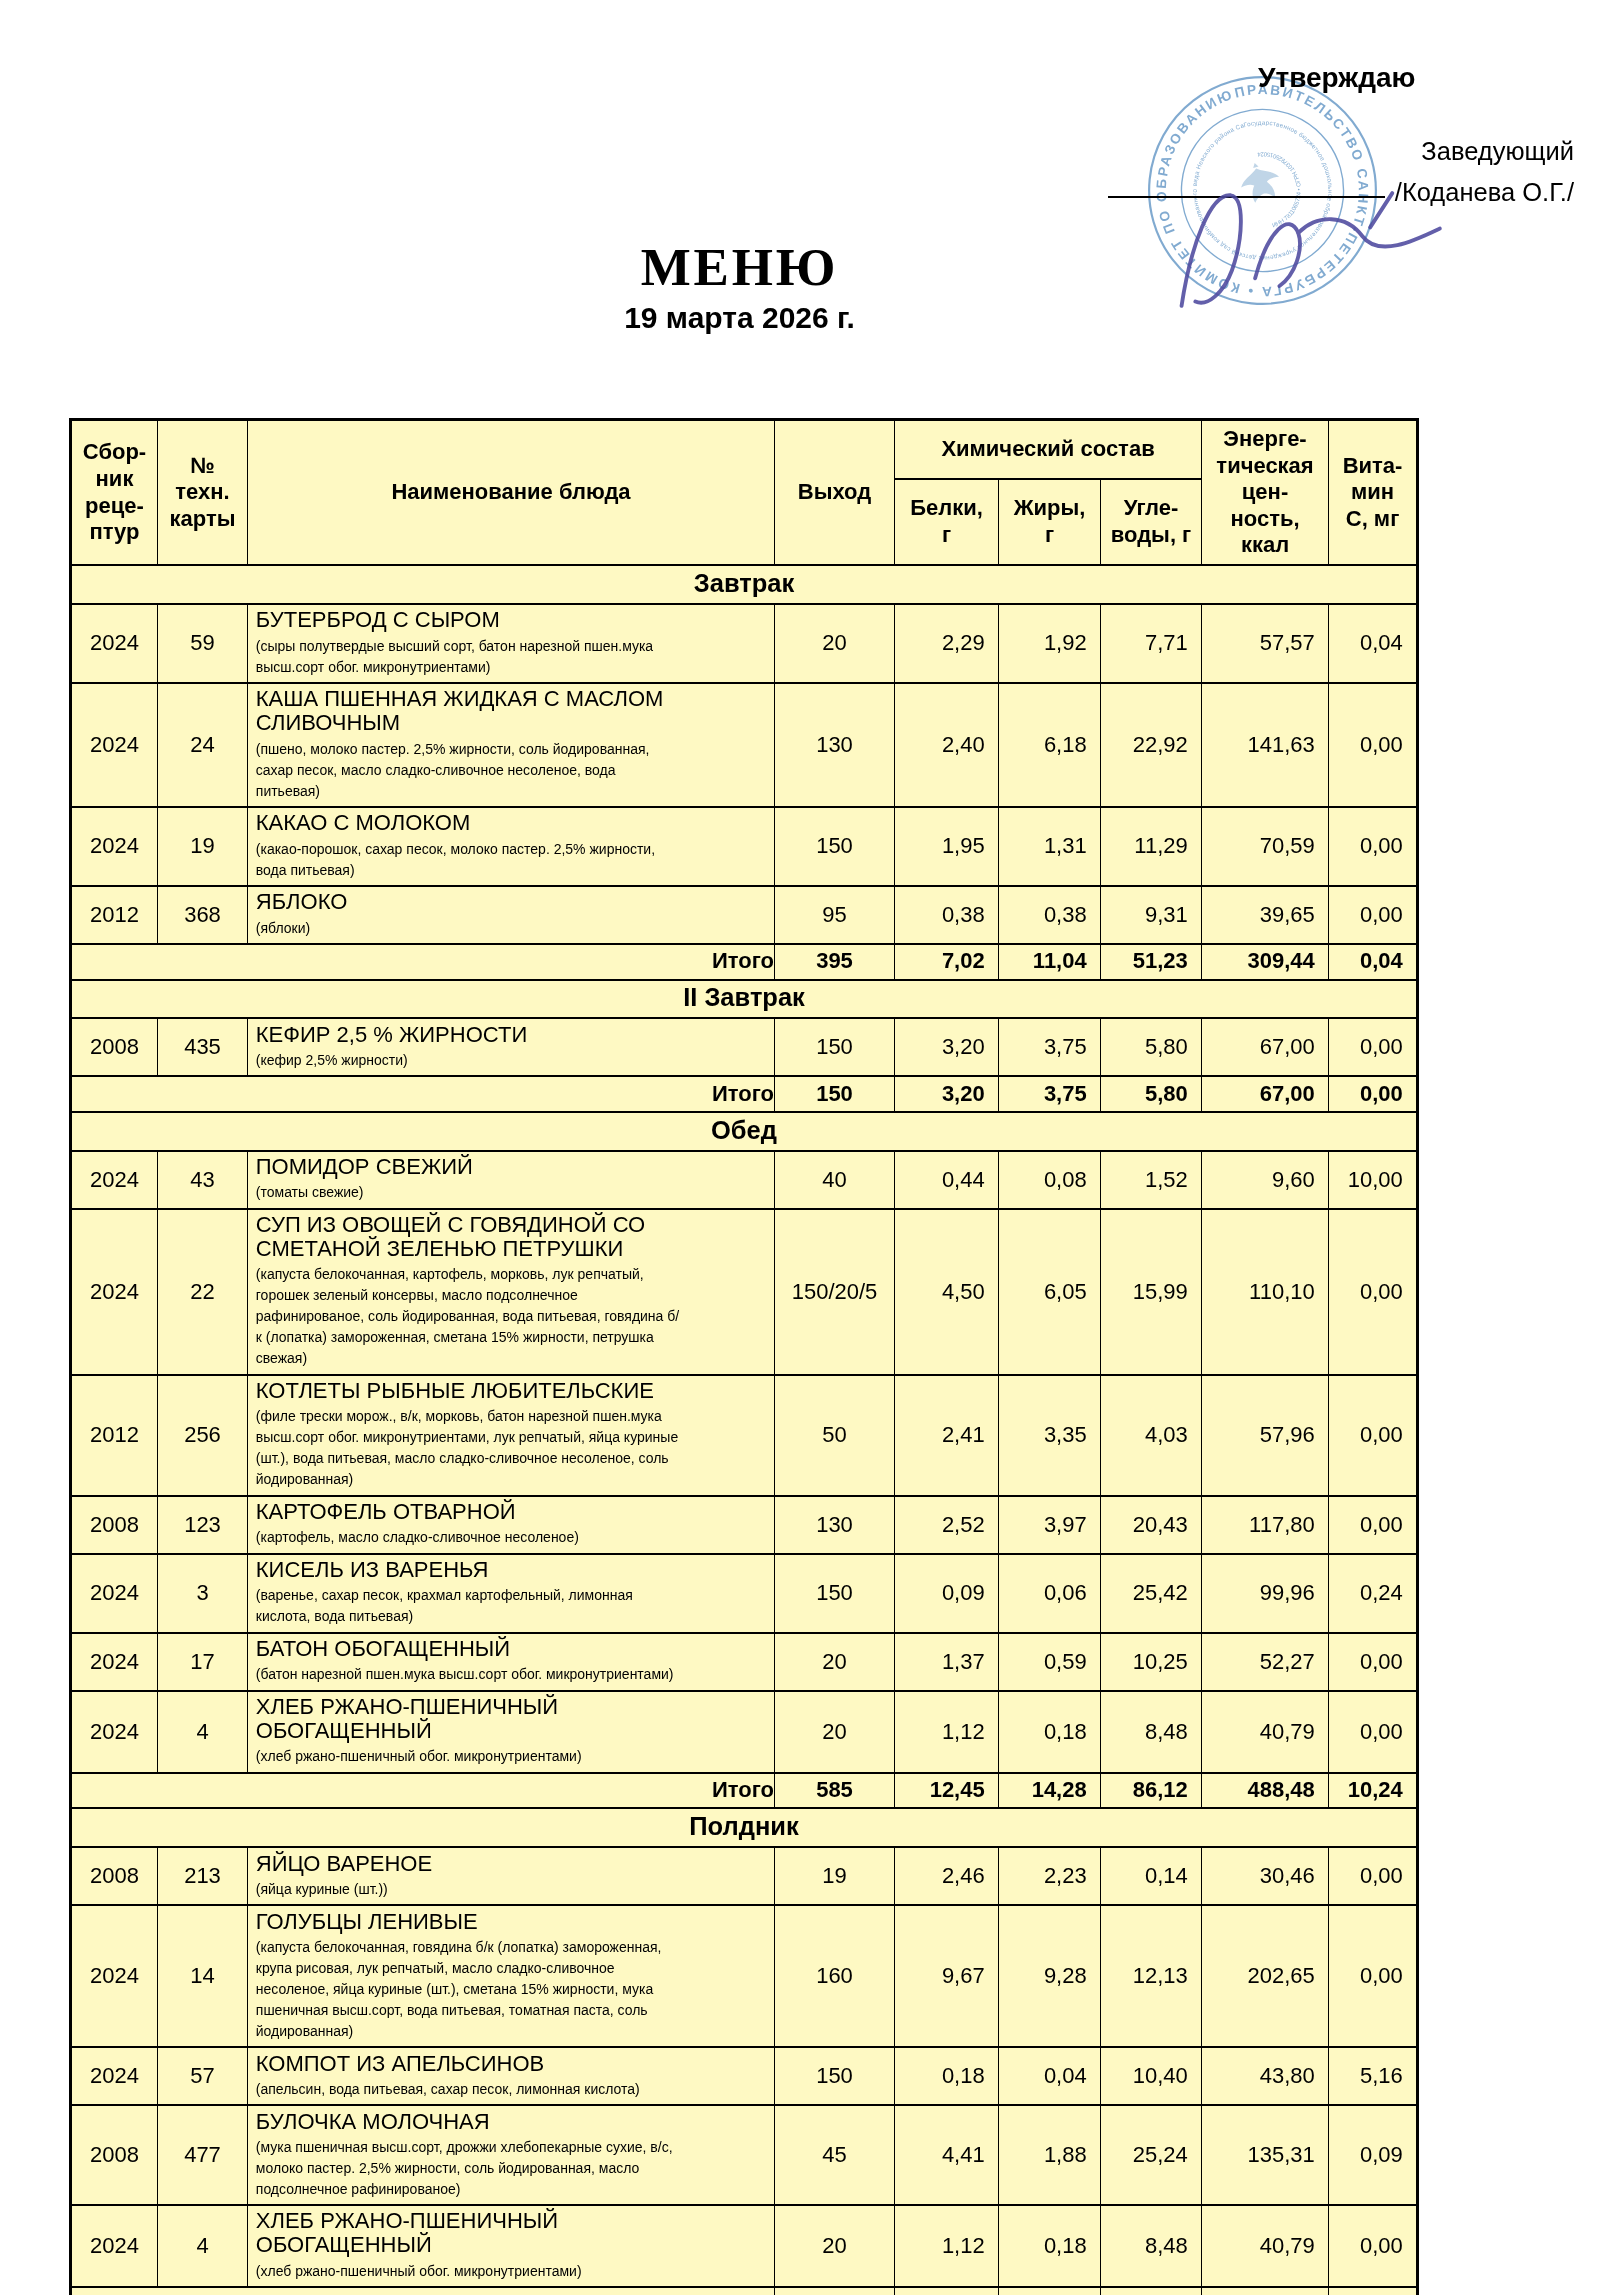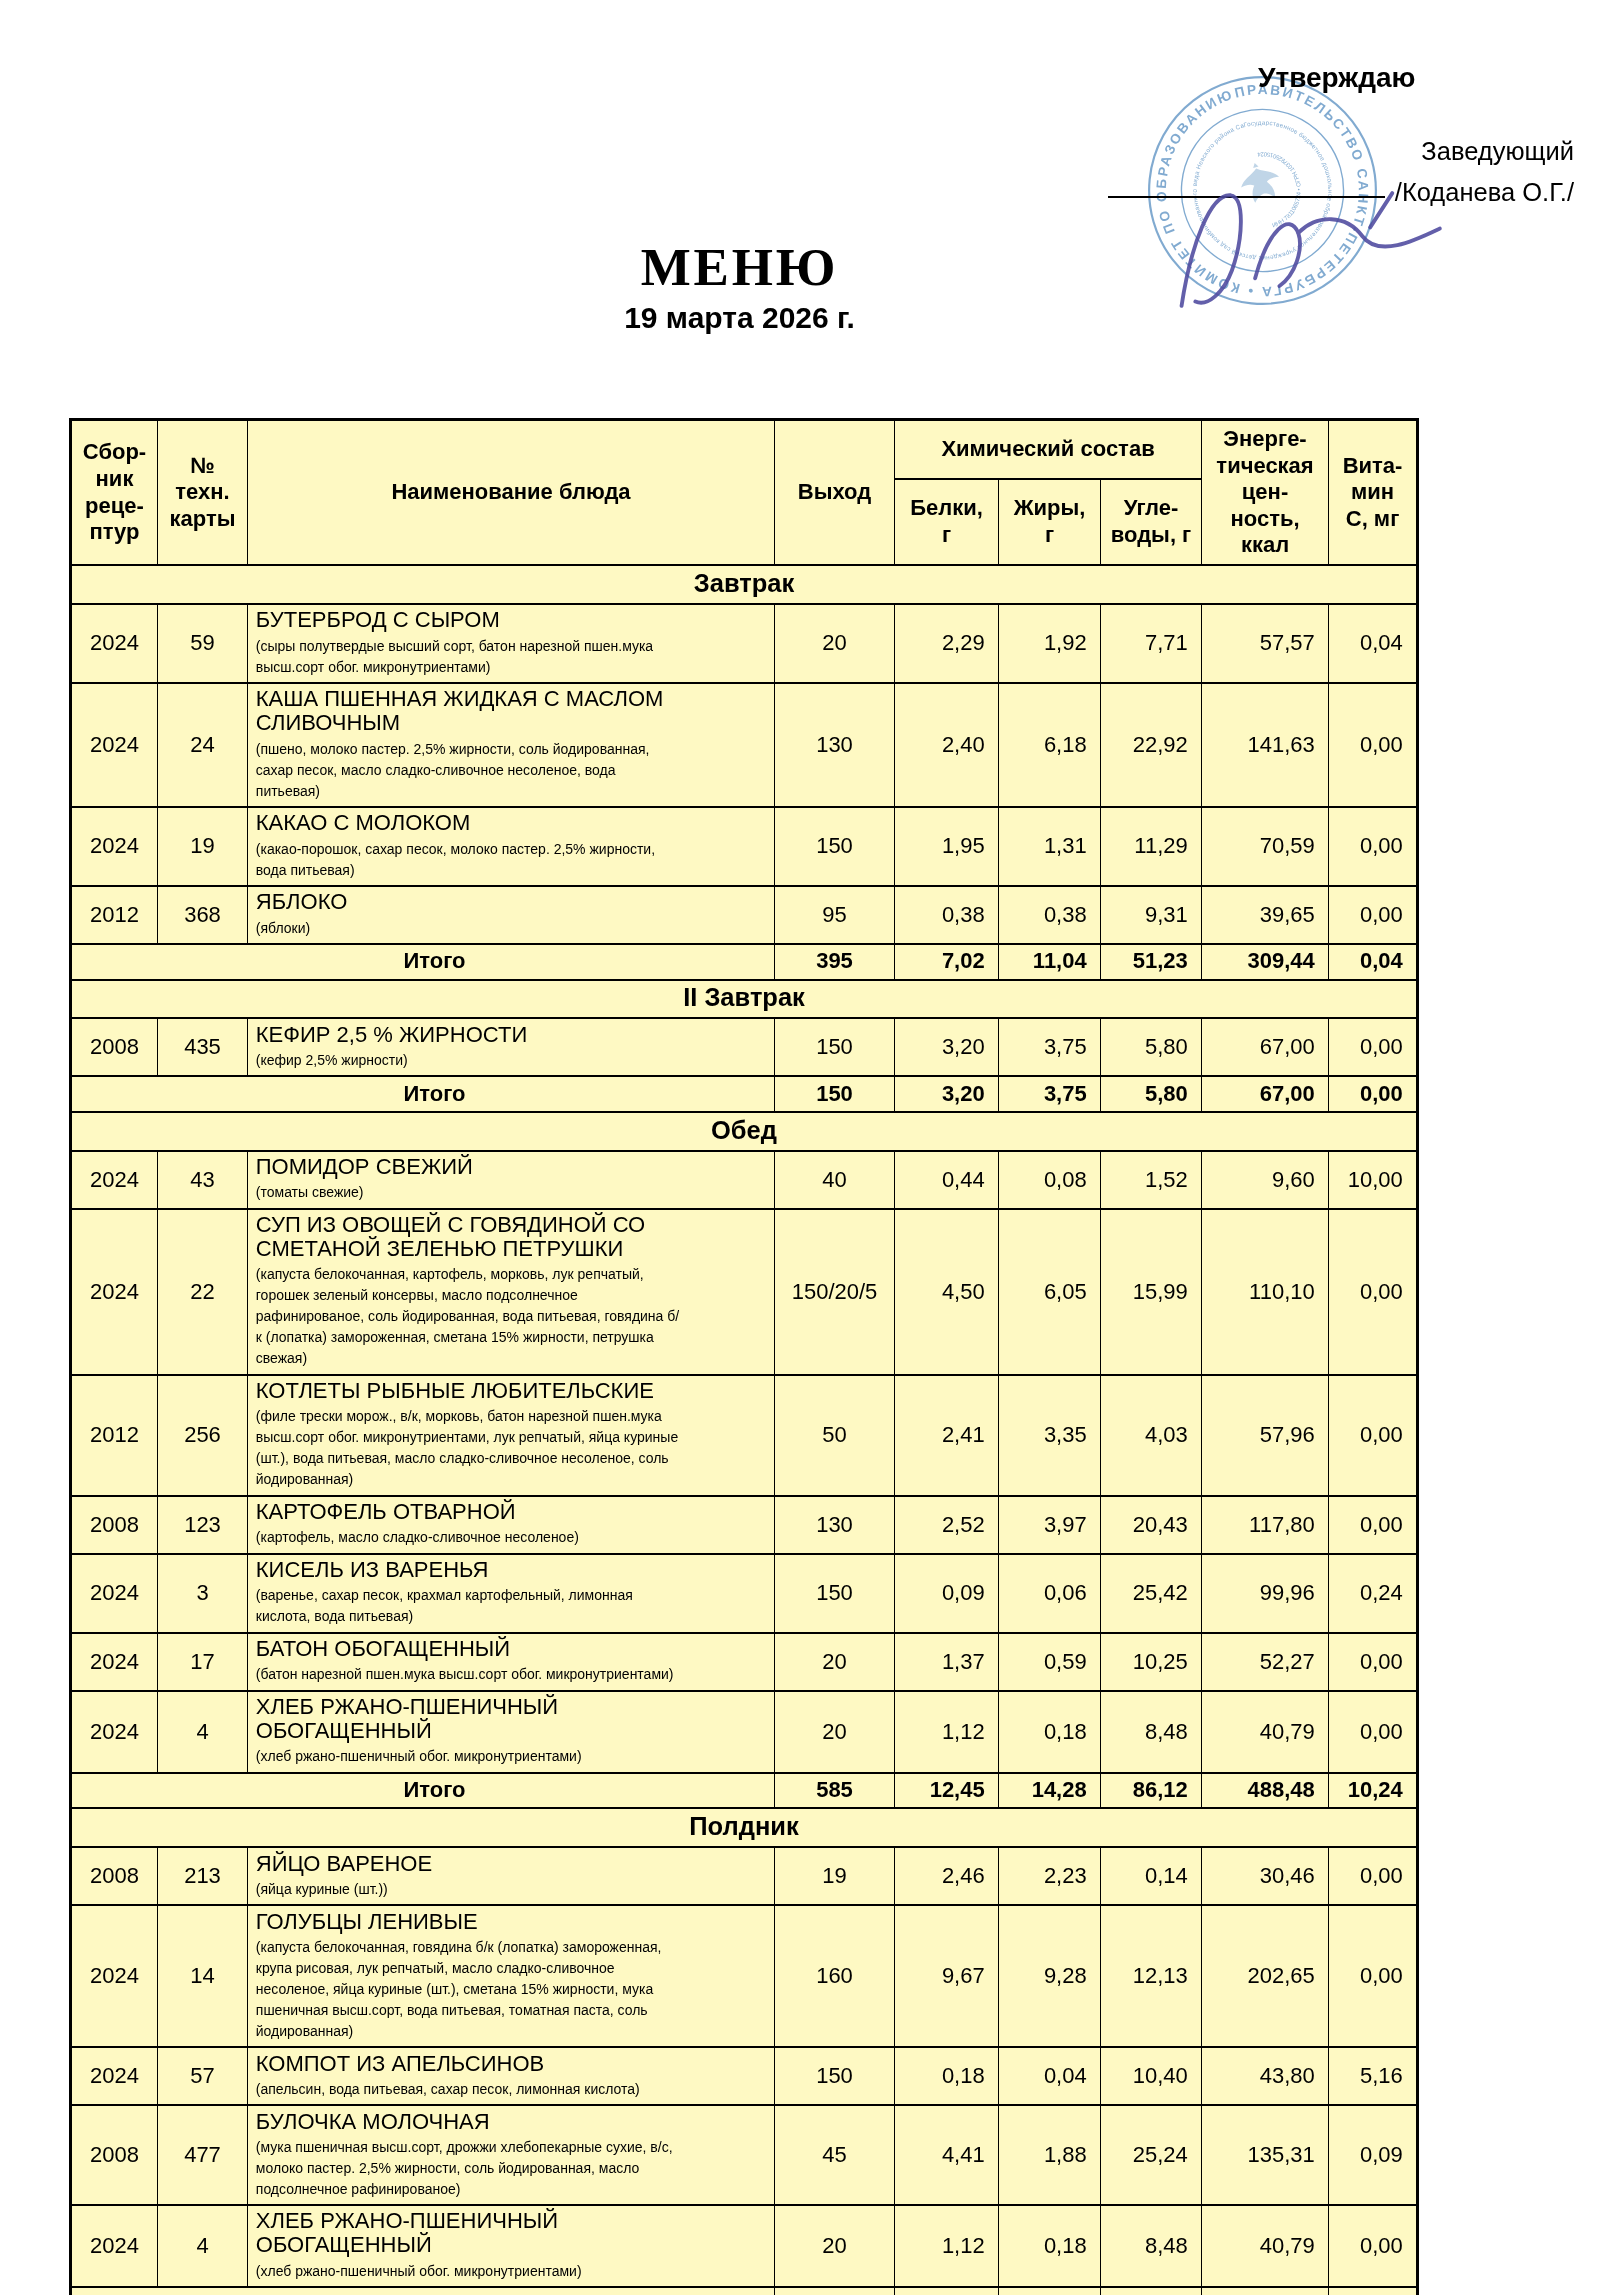--- a/index.html
+++ b/index.html
@@ -59,21 +59,21 @@
   .section-row td{
     font-size:25.5px;font-weight:bold;text-align:center;
     padding:2.8px 0 5px;
   }
   .c-center{text-align:center;font-size:22px;vertical-align:middle;}
   .c-num{text-align:right;font-size:22px;vertical-align:middle;padding-right:13.3px;}
   .c-dish{padding:3.3px 5.5px 4.4px 7.8px;vertical-align:top;}
   .dish-name{font-size:22px;line-height:24px;max-width:443px;}
   .dish-ingredients{font-size:14px;line-height:21px;margin-top:3.3px;max-width:426px;}
   .total-row td{font-weight:bold;font-size:22px;padding:3.3px 0 4.4px;vertical-align:middle;}
-  .total-row td.c-label{text-align:center;padding-left:23px;margin-top:8px;}
+  .total-row td.c-label{text-align:right;padding-left:23px;margin-top:8px;}
   .total-row td.c-num{padding-right:13.3px;}
 
   
   .footer{position:relative;margin-top:30px;height:127px;z-index:2;}
   .cook-label{position:absolute;left:412px;top:23px;font-size:25.5px;}
   .cook-name{position:absolute;left:818px;top:40px;font-size:25.5px;}
   .sig2{position:absolute;left:626px;top:-39px;width:221px;height:111px;}
 </style>
 </head>
 <body>

